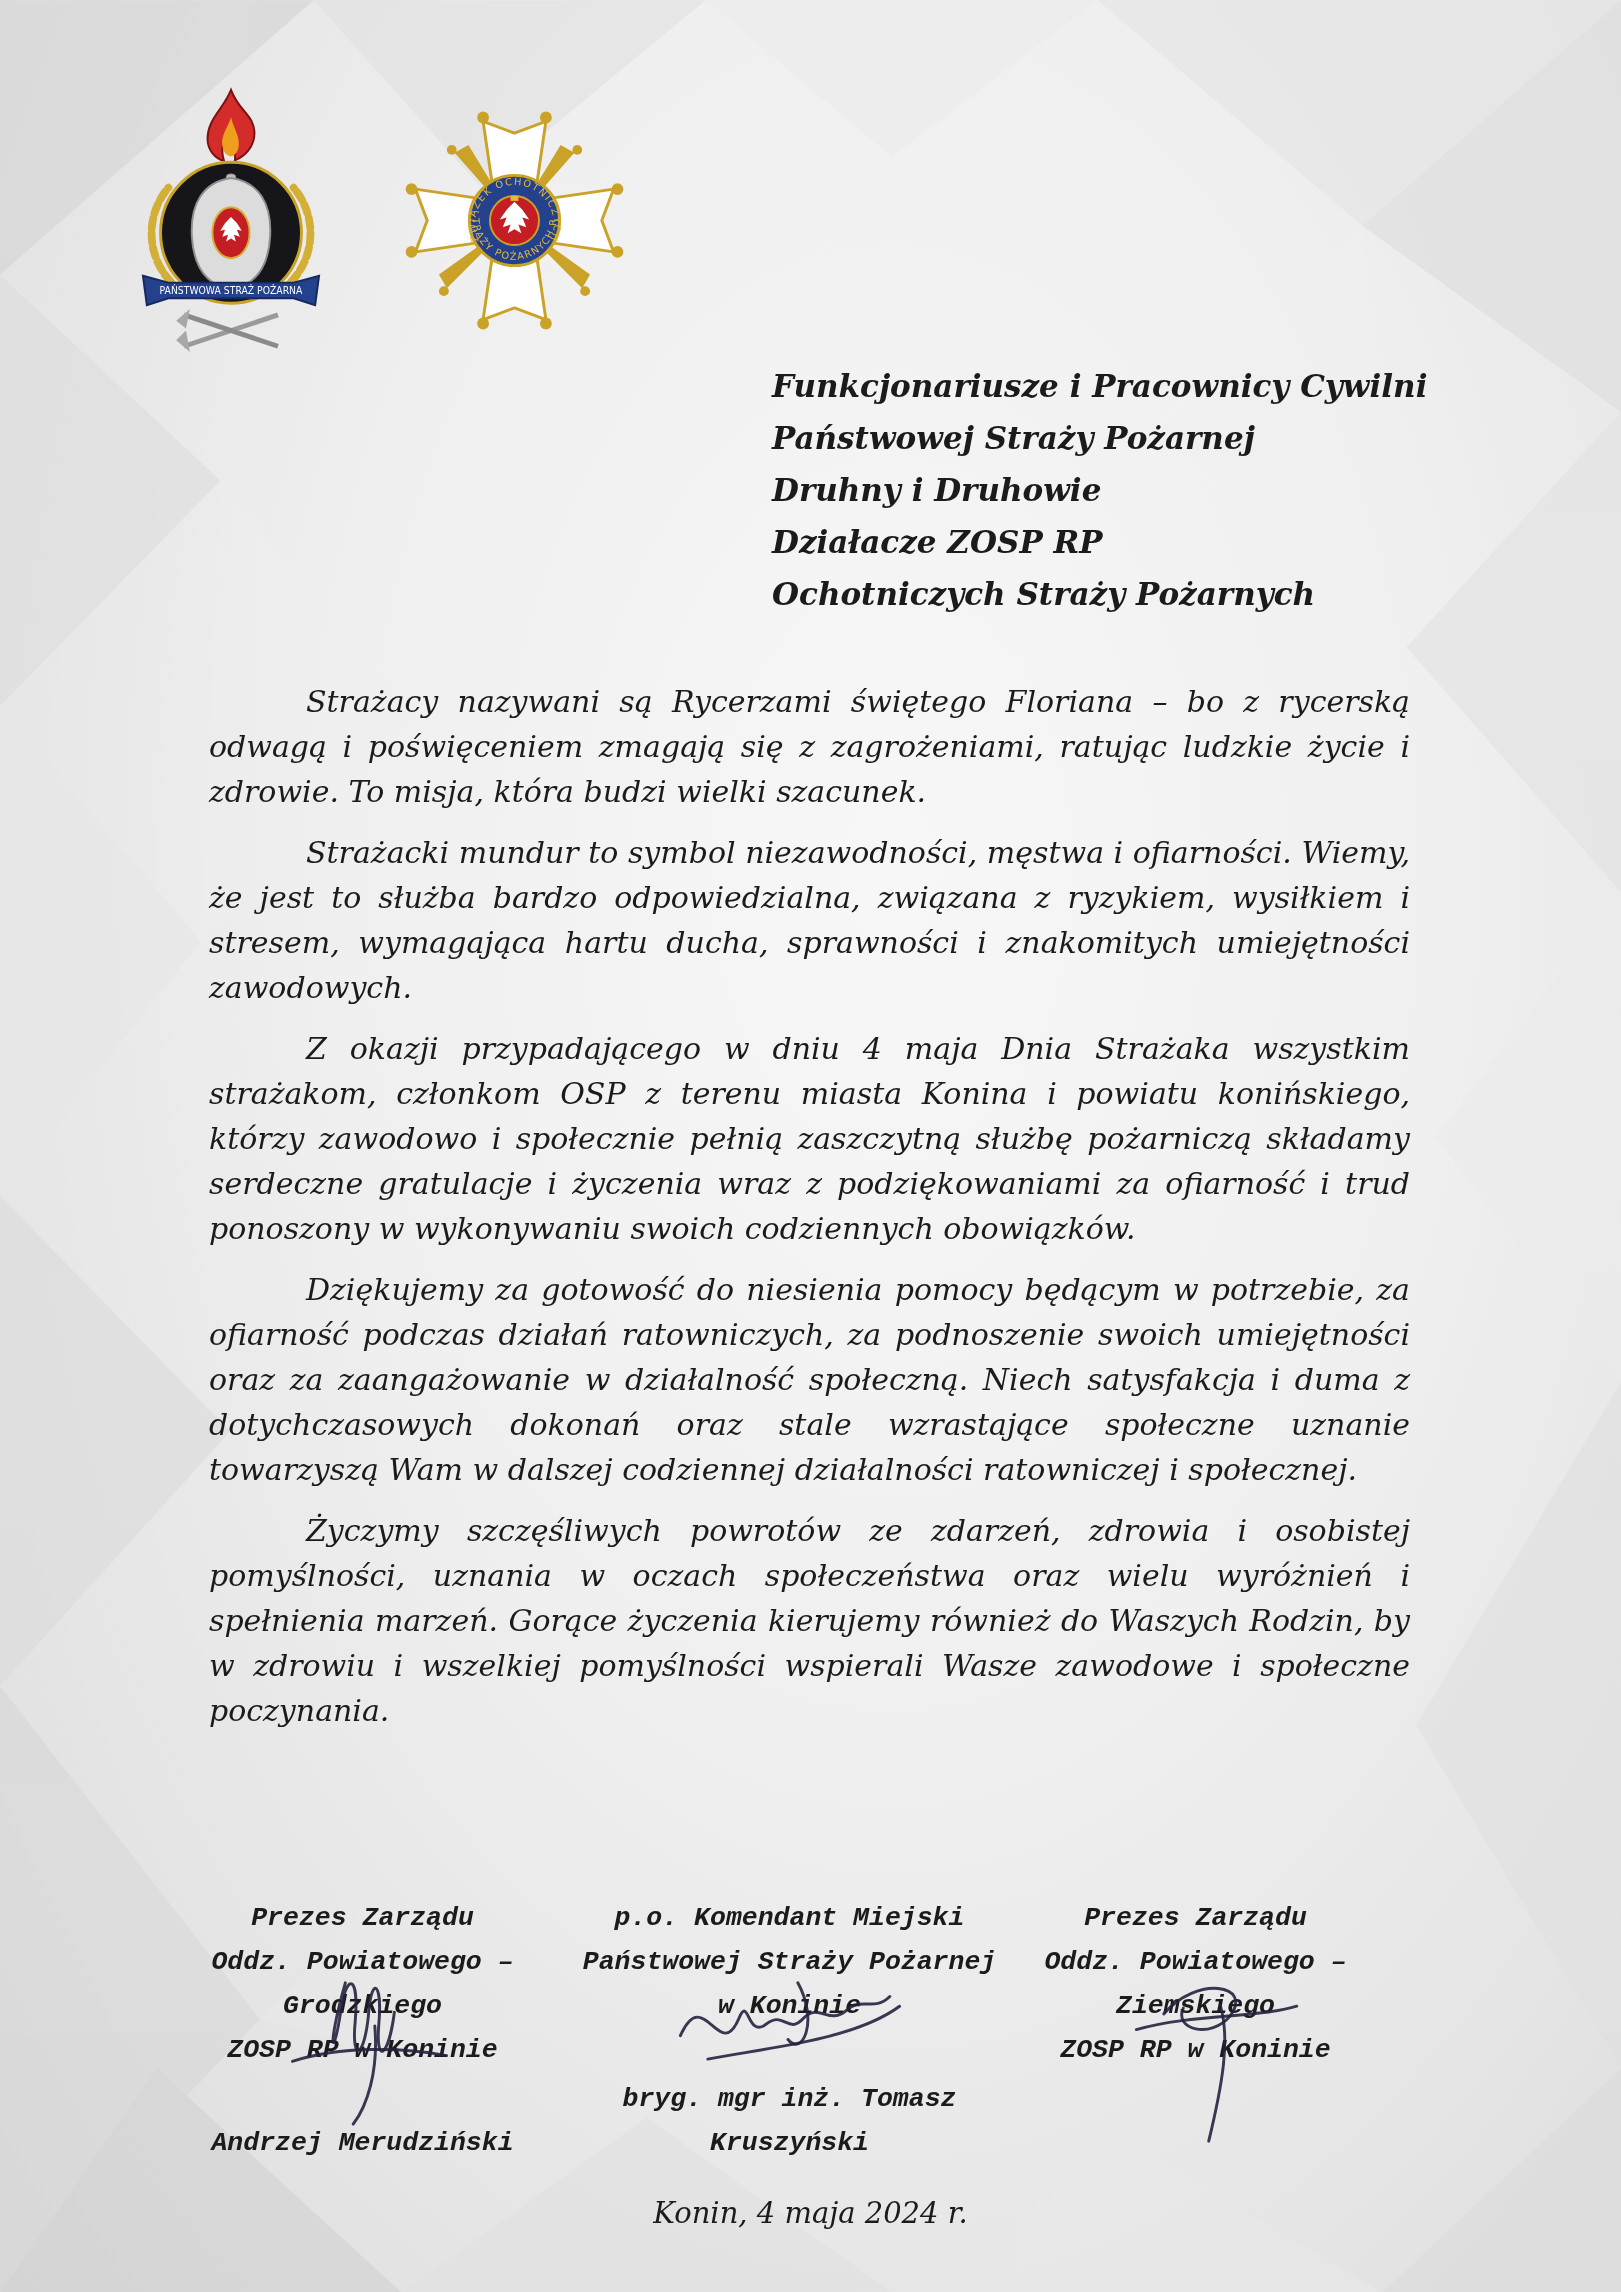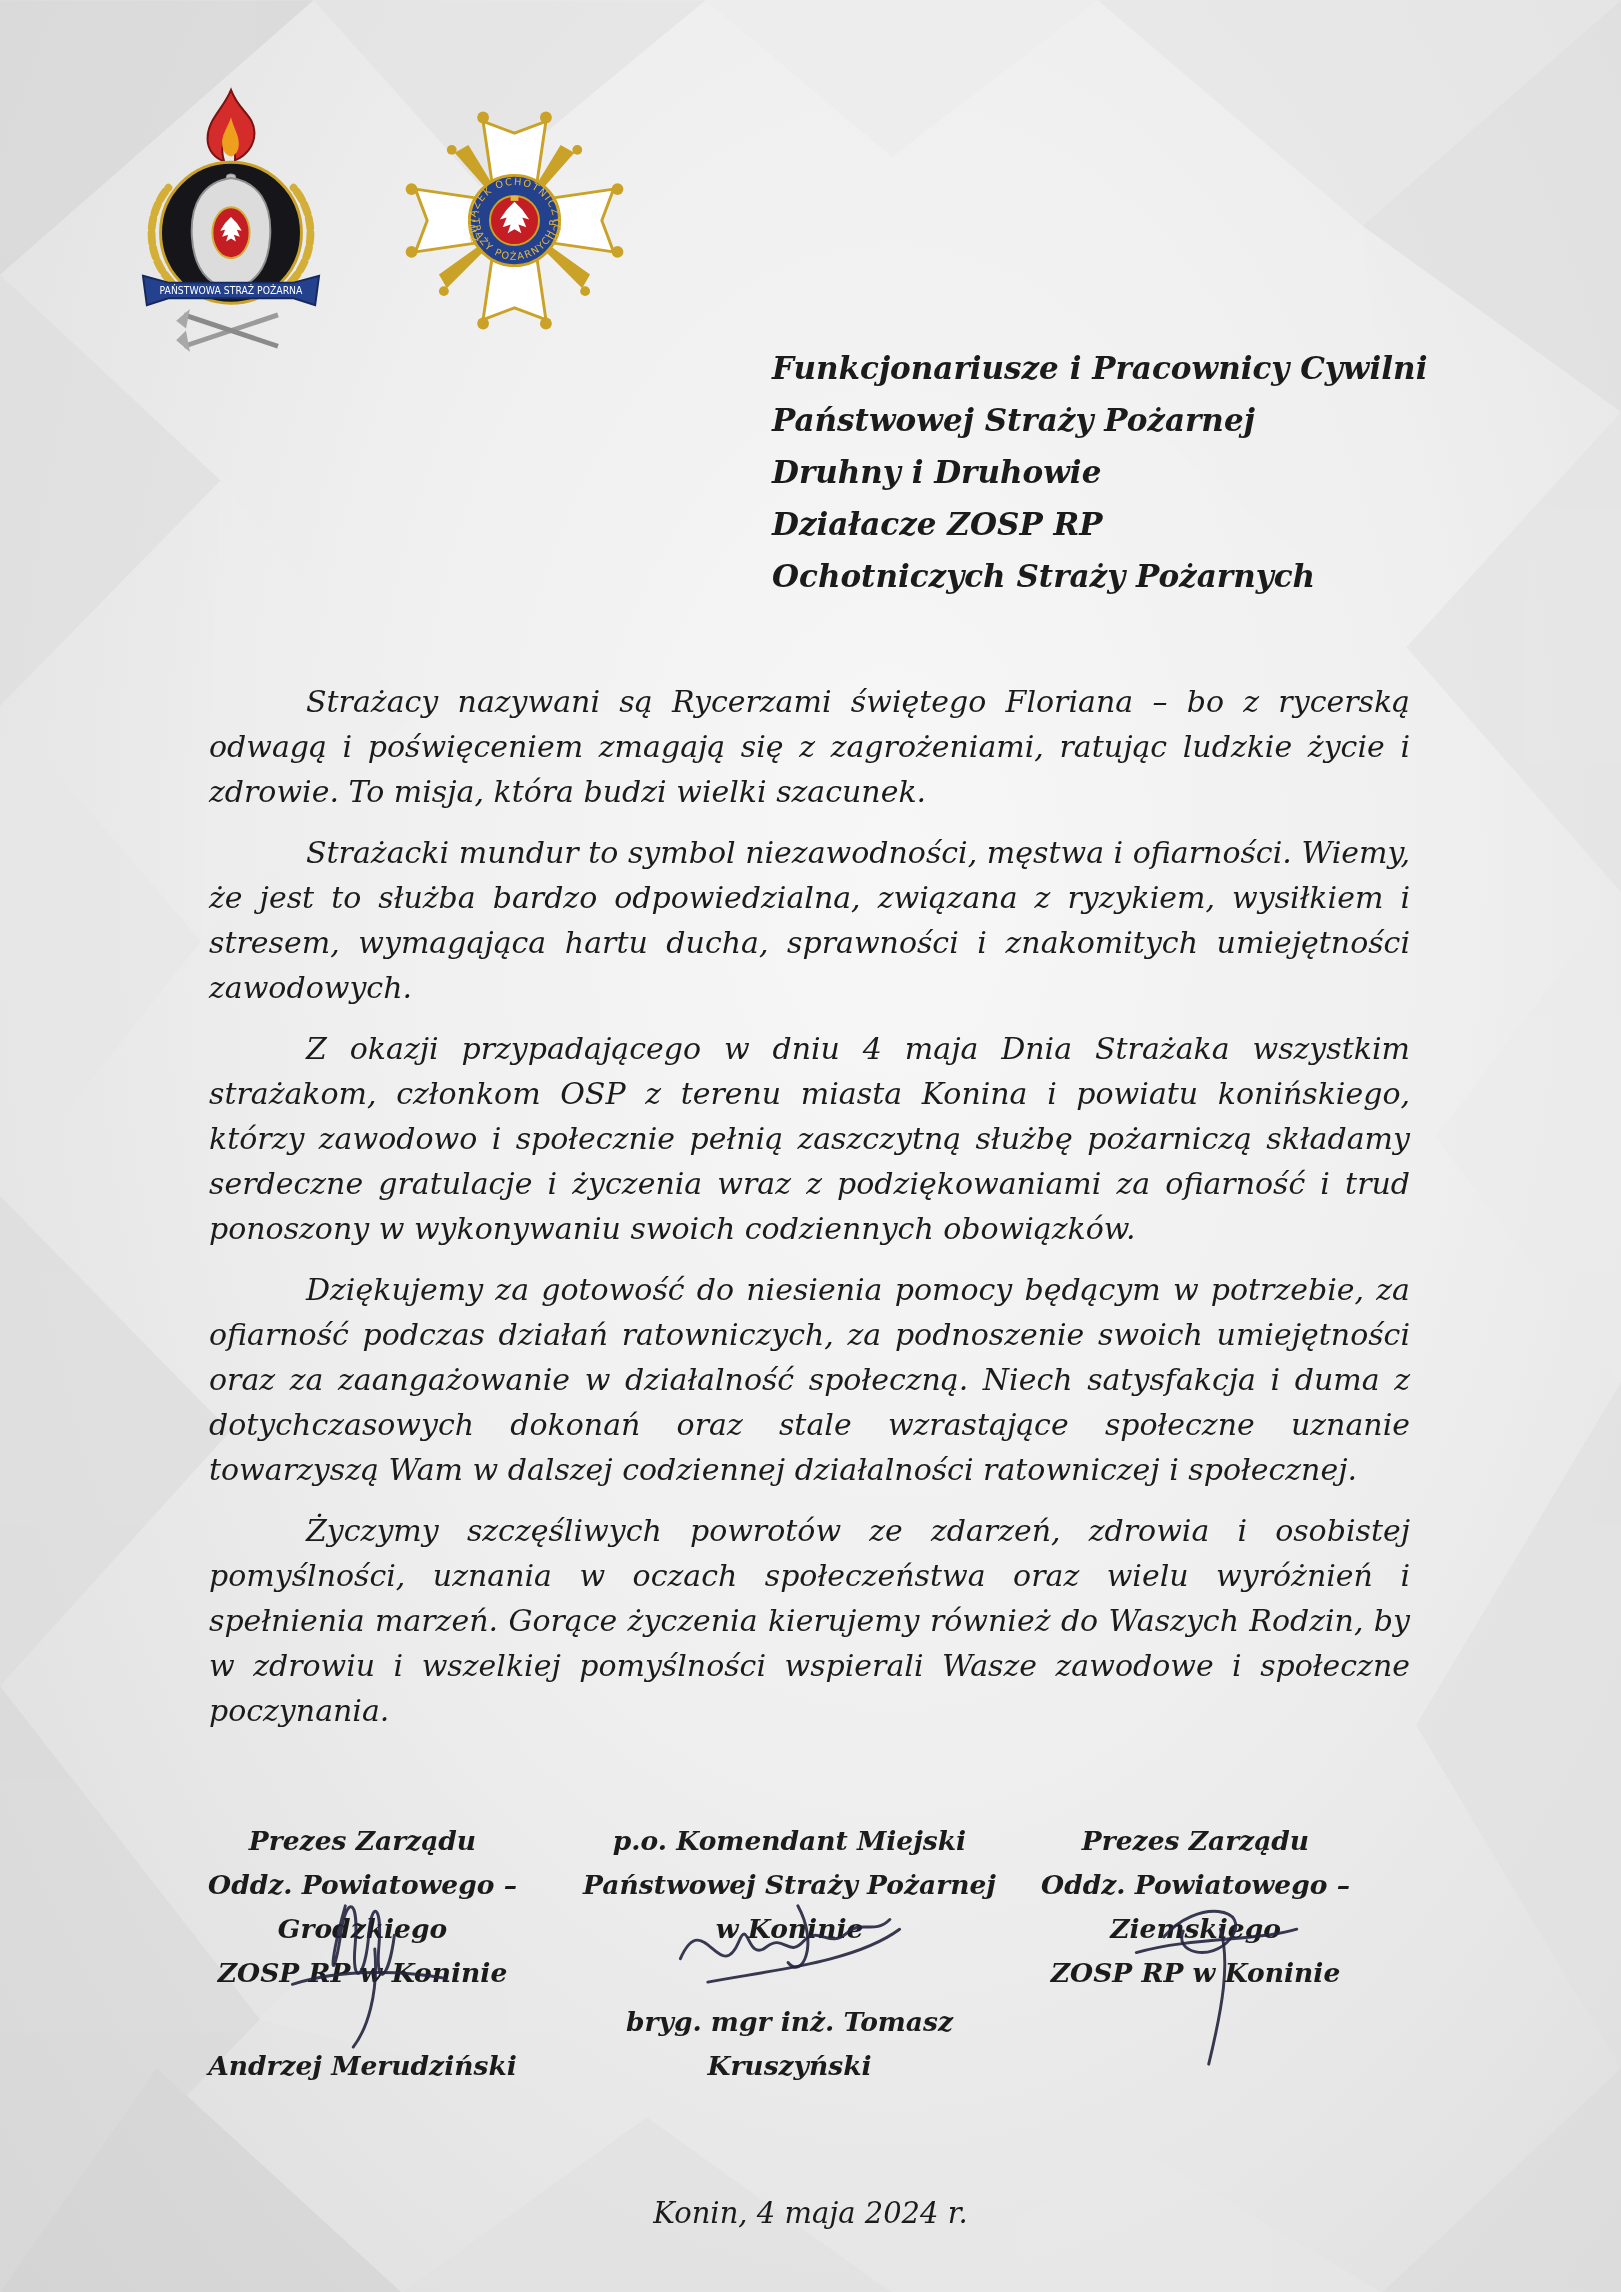--- a/index.html
+++ b/index.html
@@ -5,24 +5,24 @@
   * { margin:0; padding:0; box-sizing:border-box; }
   html,body { width:1621px; }
   body { font-family:"DejaVu Serif","Liberation Serif",serif; }
   .page {
     position:relative; width:1621px; height:2293px; overflow:hidden;
     background: radial-gradient(ellipse at 55% 38%, #f7f7f7 0%, #efefef 45%, #e3e3e3 80%, #d7d7d7 100%);
     color:#1b1b1b; font-style:italic;
   }
   .bg-svg { position:absolute; left:0; top:0; }
   .emblems { position:absolute; top:84px; left:127px; display:flex; gap:51px; align-items:flex-start; }
-  .recipient { position:absolute; left:772px; top:342px; font-weight:bold; font-size:31px; line-height:52px; white-space:nowrap; }
+  .recipient { position:absolute; left:772px; top:360px; font-weight:bold; font-size:31px; line-height:52px; white-space:nowrap; }
   .body-text { position:absolute; left:193px; top:663px; width:1233px; font-size:30px; line-height:45px; text-align:justify; }
   .body-text p { text-indent:97px; margin:16px; }
-  .signatures { position:absolute; top:1819px; left:0; width:1621px; height:353px; }
+  .signatures { position:absolute; top:1896px; left:0; width:1621px; height:353px;font-family:Liberation Mono, monospace; }
   .sig-col { position:absolute; text-align:center; font-weight:bold; font-size:26.5px; line-height:44px; }
   .sig-col.c1 { left:147px; width:431px; }
   .sig-col.c2 { left:564px; width:451px; }
   .sig-col.c3 { left:985px; width:421px; }
   .sig-name { margin-top:49px; }
   .sig-scribble { position:absolute; top:71px; left:50%; transform:translateX(-50%); }
   .sig-scribble path { stroke:#23233f; stroke-width:3; fill:none; stroke-linecap:round; opacity:.9; }
   .dateline { position:absolute; top:2160px; left:0; width:100%; text-align:center; font-size:29px;margin-top:36px; }
 </style>
 </head>

